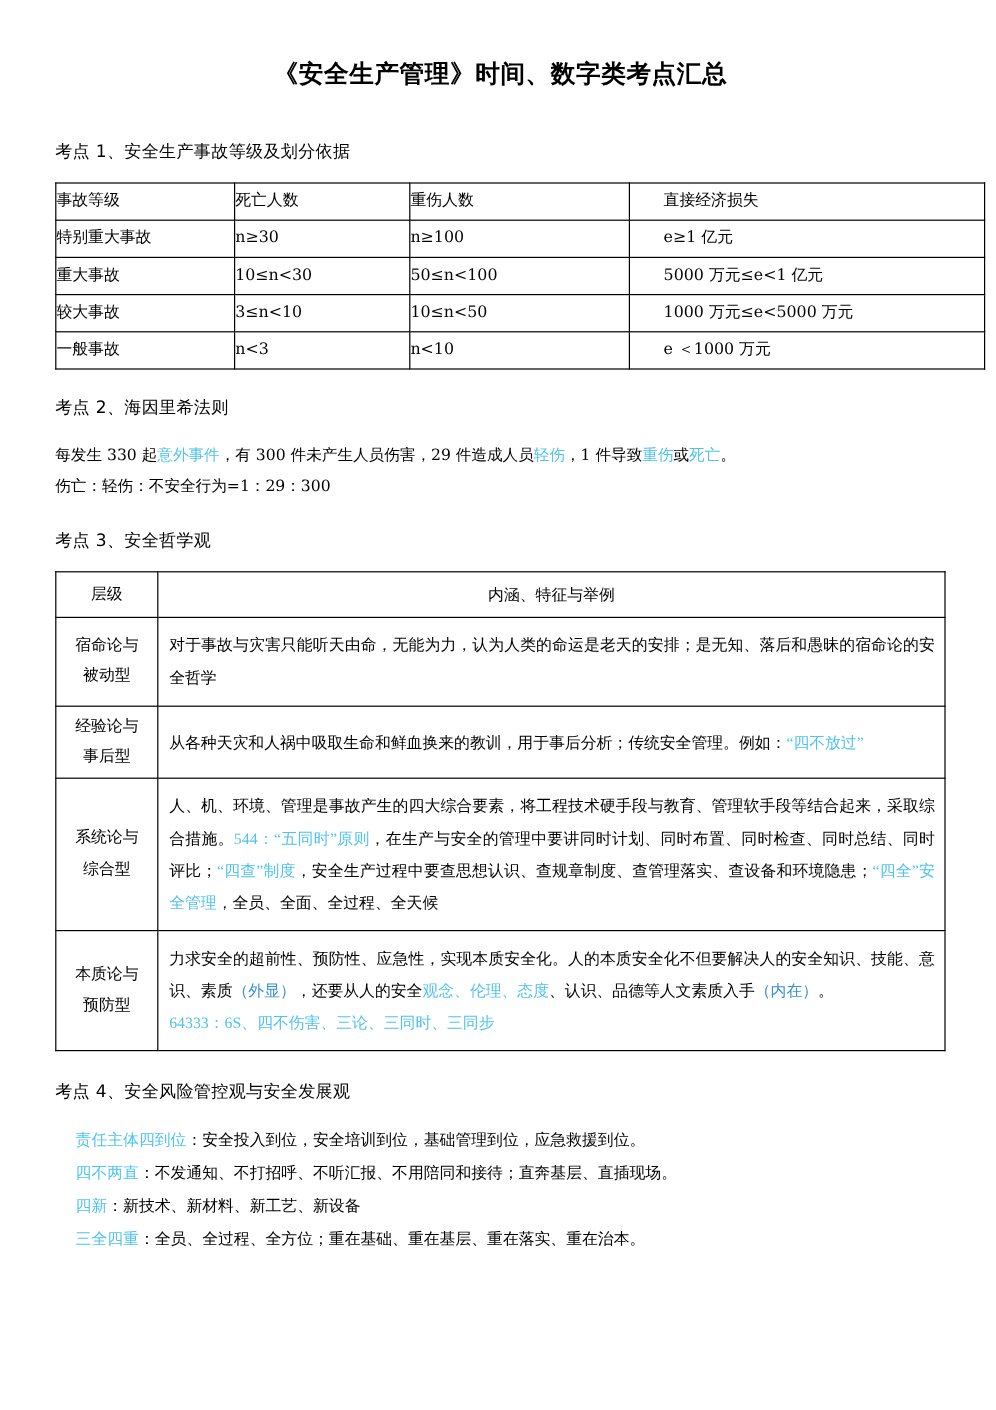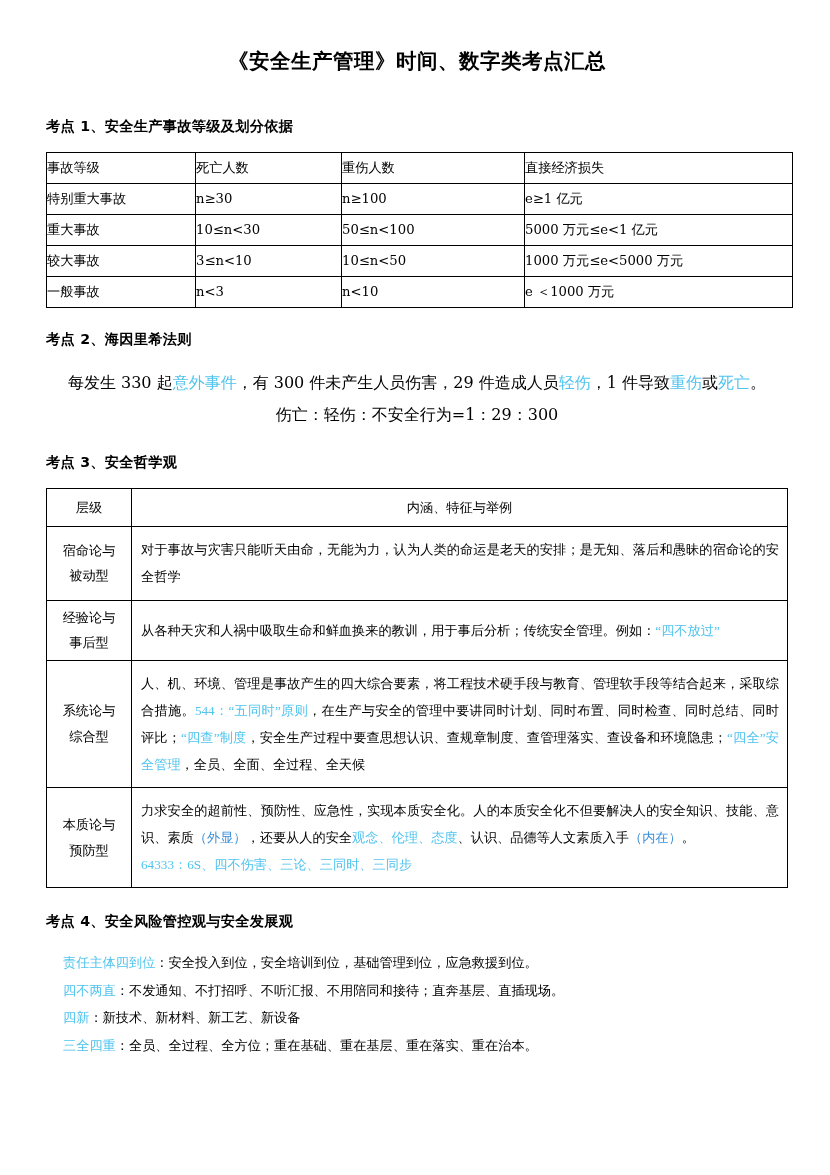--- a/index.html
+++ b/index.html
@@ -36,21 +36,21 @@
     letter-spacing: 0.5px;
     margin-top: 48px;
     margin-bottom: 0;
     line-height: 1.3;
     color: #000;
   }
 
   
   .sec-head {
     font-family: "DejaVu Sans", "Liberation Sans", sans-serif;
-    font-weight: bold;
+    font-weight: normal;
     font-size: 14.2px;
     color: #000;
     letter-spacing: 0.3px;
   }
   #sec1-head { margin-top: 42px; }
   #sec2-head { margin-top: 22px; }
   #sec3-head { margin-top: 22px; }
   #sec4-head { margin-top: 24px; }
 
   
@@ -68,21 +68,21 @@
   #table-grades { margin-top: 16px; }
   #table-grades td {
     text-align: left;
     height: 30px;
     line-height: 30px;
     white-space: nowrap;
   }
   #table-grades .c1 { width: 148px; }
   #table-grades .c2 { width: 145px; }
   #table-grades .c3 { width: 182px; }
-  #table-grades .c4 { width: 267px; }
+  #table-grades .c4 { width: 267px; padding-left: 28px; }
 
   #table-philo { margin-top: 16px; }
   #table-philo .lvl {
     width: 80px;
     text-align: center;
     line-height: 1.95;
     padding: 4px 2px;
   }
   #table-philo .hdr {
     text-align: center;
@@ -94,23 +94,22 @@
     text-justify: inter-ideograph;
     line-height: 2.05;
     padding: 9px 8px 9px 9px;
     font-family: Liberation Serif, serif;
   }
   .lvl-line { display: block; }
 
   
   .para-block {
     margin-top: 18px;
-    font-size: 16px;
+    font-size: 13px;
     line-height: 2.0;
-    text-align: center;
   }
   .para-block .ln { display: block; }
 
   .list-block {
     margin-top: 18px;
     margin-left: 17px;
     font-size: 13.2px;
     line-height: 2.08;
   }
   .list-block .ln { display: block; }

